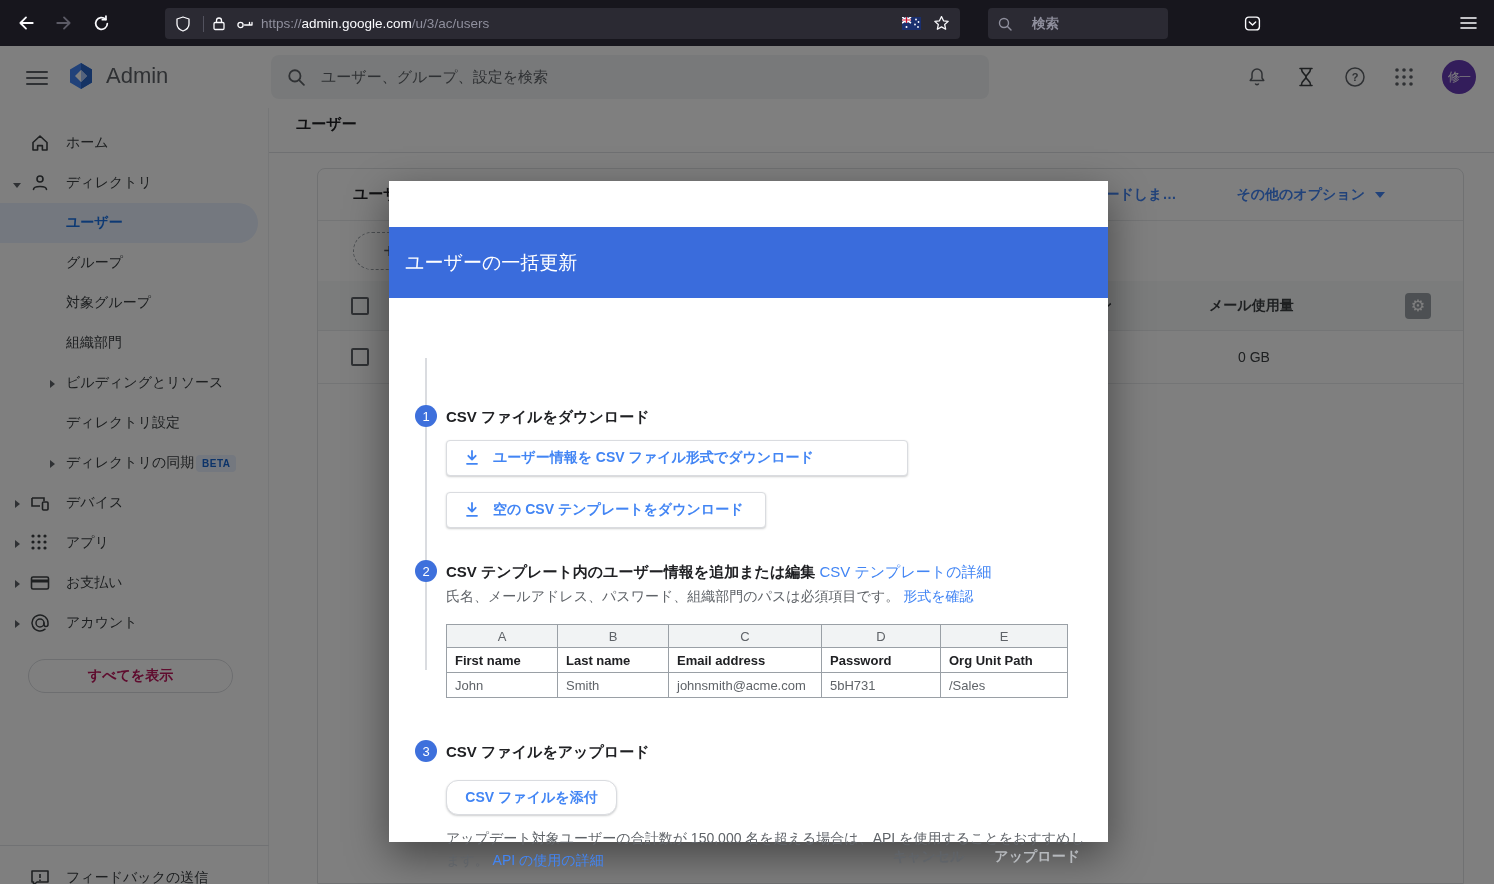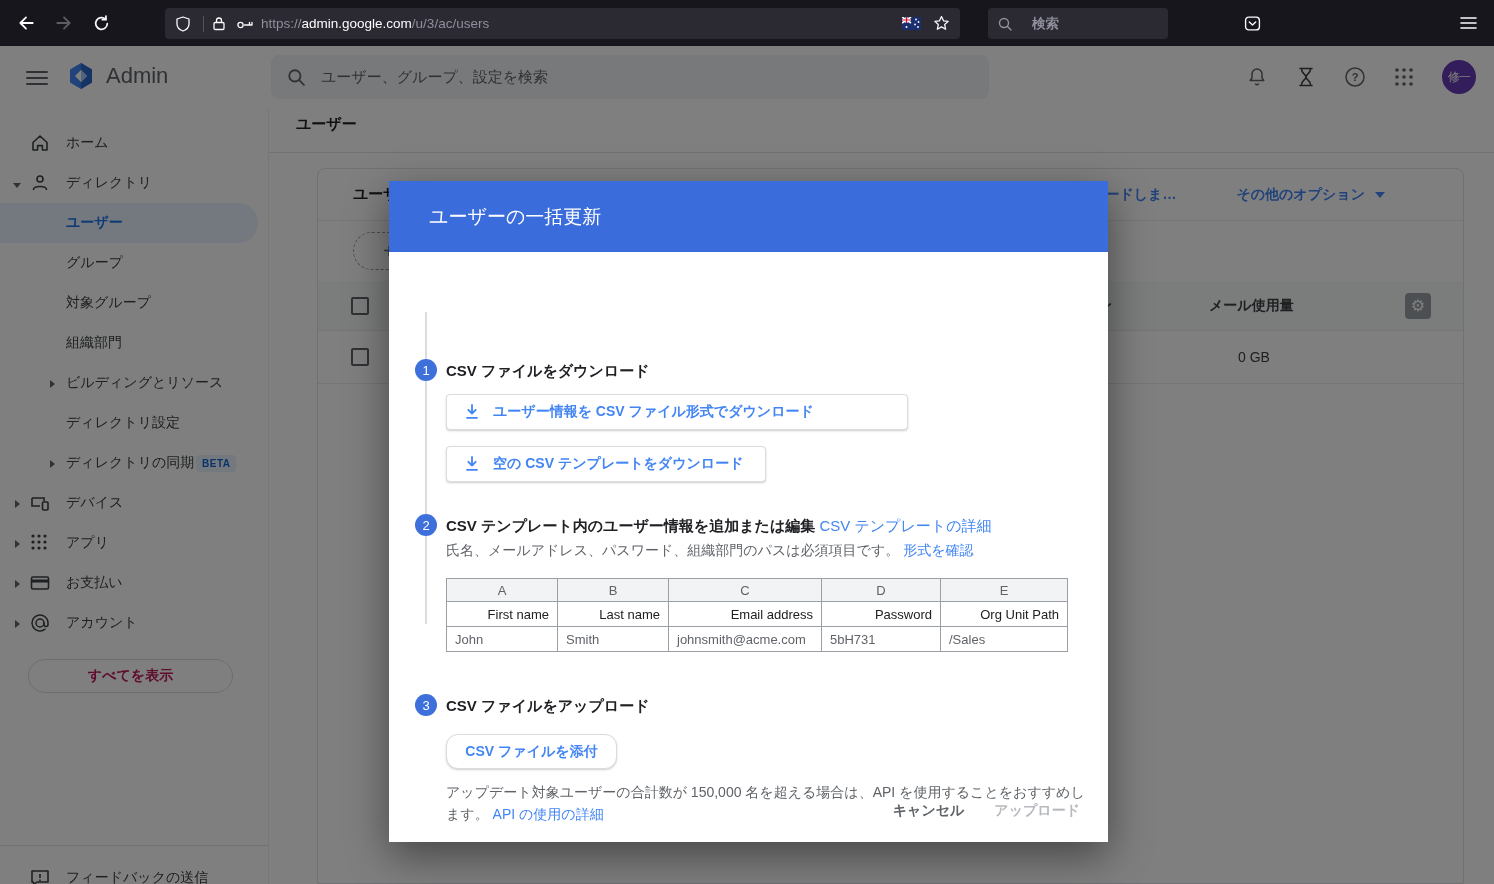--- a/index.html
+++ b/index.html
@@ -61,34 +61,34 @@
   .tbl-head { position:relative; height:50px; background:#f7f8f9; border-bottom:1px solid #e8eaed; }
   .tbl-row { position:relative; height:53px; border-bottom:1px solid #e8eaed; }
   .cbx { position:absolute; left:33px; top:50%; margin-top:-9px; width:18px; height:18px; border:2px solid #5f6368; border-radius:2px; cursor:pointer; }
   .col-lbl { position:absolute; top:50%; transform:translateY(-50%); font-size:14px; font-weight:700; color:#3c4043; white-space:nowrap; }
   .cell-val { position:absolute; top:50%; transform:translateY(-50%); font-size:14px; color:#3c4043; }
   .gear-btn { position:absolute; right:32px; top:12px; width:26px; height:26px; background:#9aa0a6; border-radius:4px; color:#fff; font-size:16px; line-height:26px; text-align:center; cursor:pointer; }
 
   
   .scrim { position:absolute; left:0; top:46px; width:1494px; height:838px; background:rgba(0,0,0,.5); z-index:40; }
   .modal { position:absolute; left:389px; top:181px; width:719px; height:661px; background:#fff; z-index:50; box-shadow:0 14px 40px rgba(0,0,0,.45); }
-  .modal-hdr { height:71px; background:#3a6cdc; display:flex; align-items:center; padding-left:40px; }
+  .modal-hdr { height:71px; background:#3a6cdc; display:flex; align-items:center; padding-left:16px;margin-top:46px; }
   .modal-title { color:#fff; font-size:19px; }
   .modal-body { position:relative; height:590px; }
   .vline { position:absolute; left:36px; top:60px; width:2px; height:312px; background:#dadce0; }
   .step-dot { position:absolute; left:26px; width:22px; height:22px; border-radius:50%; background:#3e70dc; color:#fff; font-size:13px; display:flex; align-items:center; justify-content:center; z-index:2; }
   .step-title { position:absolute; left:57px; font-size:15px; font-weight:700; color:#202124; white-space:nowrap; }
   .step-sub { position:absolute; left:57px; font-size:14px; color:#5f6368; white-space:nowrap; }
   .mlink { color:#4285f4; text-decoration:none; cursor:pointer; font-weight:400; }
   .dl-btn { position:absolute; left:57px; height:36px; background:#fff; border:1px solid #dadce0; border-radius:4px; box-shadow:0 1px 2px rgba(60,64,67,.25); display:flex; align-items:center; gap:12px; padding:0 16px; color:#4285f4; font-size:14px; font-weight:700; cursor:pointer; white-space:nowrap; }
   .attach-btn { position:absolute; left:57px; top:482px; width:171px; height:35px; background:#fff; border:1px solid #dadce0; border-radius:12px; box-shadow:0 1px 2px rgba(60,64,67,.25); display:flex; align-items:center; justify-content:center; color:#4285f4; font-size:14px; font-weight:700; cursor:pointer; }
   .sheet { position:absolute; left:57px; top:326px; border-collapse:collapse; }
   .sheet td { border:1px solid #9aa0a6; font-size:13px; padding:0 8px; height:25px; }
   .sheet .letters td { background:#f1f3f4; color:#5f6368; text-align:center; height:23px; }
-  .sheet .fields td { color:#202124; font-weight:400;text-align:right; }
+  .sheet .fields td { color:#202124; font-weight:700; }
   .sheet .vals td { color:#5f6368; }
   .note { position:absolute; left:57px; top:529px; width:640px; font-size:14px; color:#5f6368; line-height:22px; }
   .modal-footer { position:absolute; left:0; right:0; bottom:22px; display:flex; justify-content:flex-end; gap:30px; padding-right:28px; }
   .cancel-btn { font-size:14px; font-weight:700; color:#5f6368; cursor:pointer; }
   .upload-btn { font-size:14px; font-weight:700; color:#b6b9bd; cursor:default; }
 </style>
 </head>
 <body>
 
 <div class="chrome">

